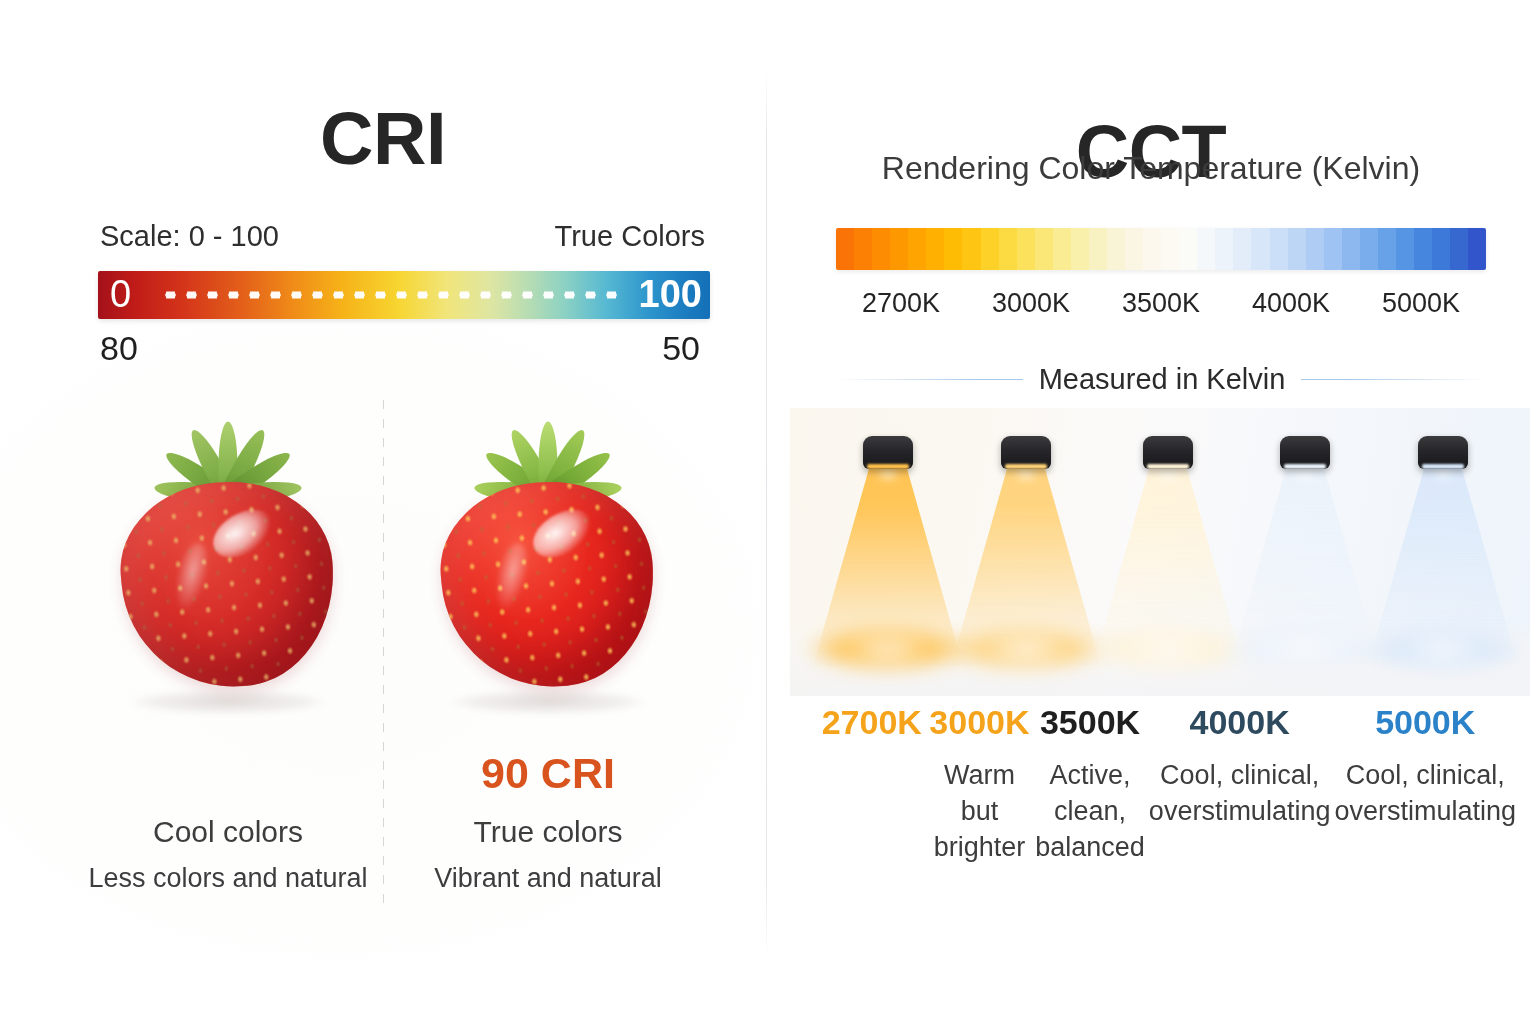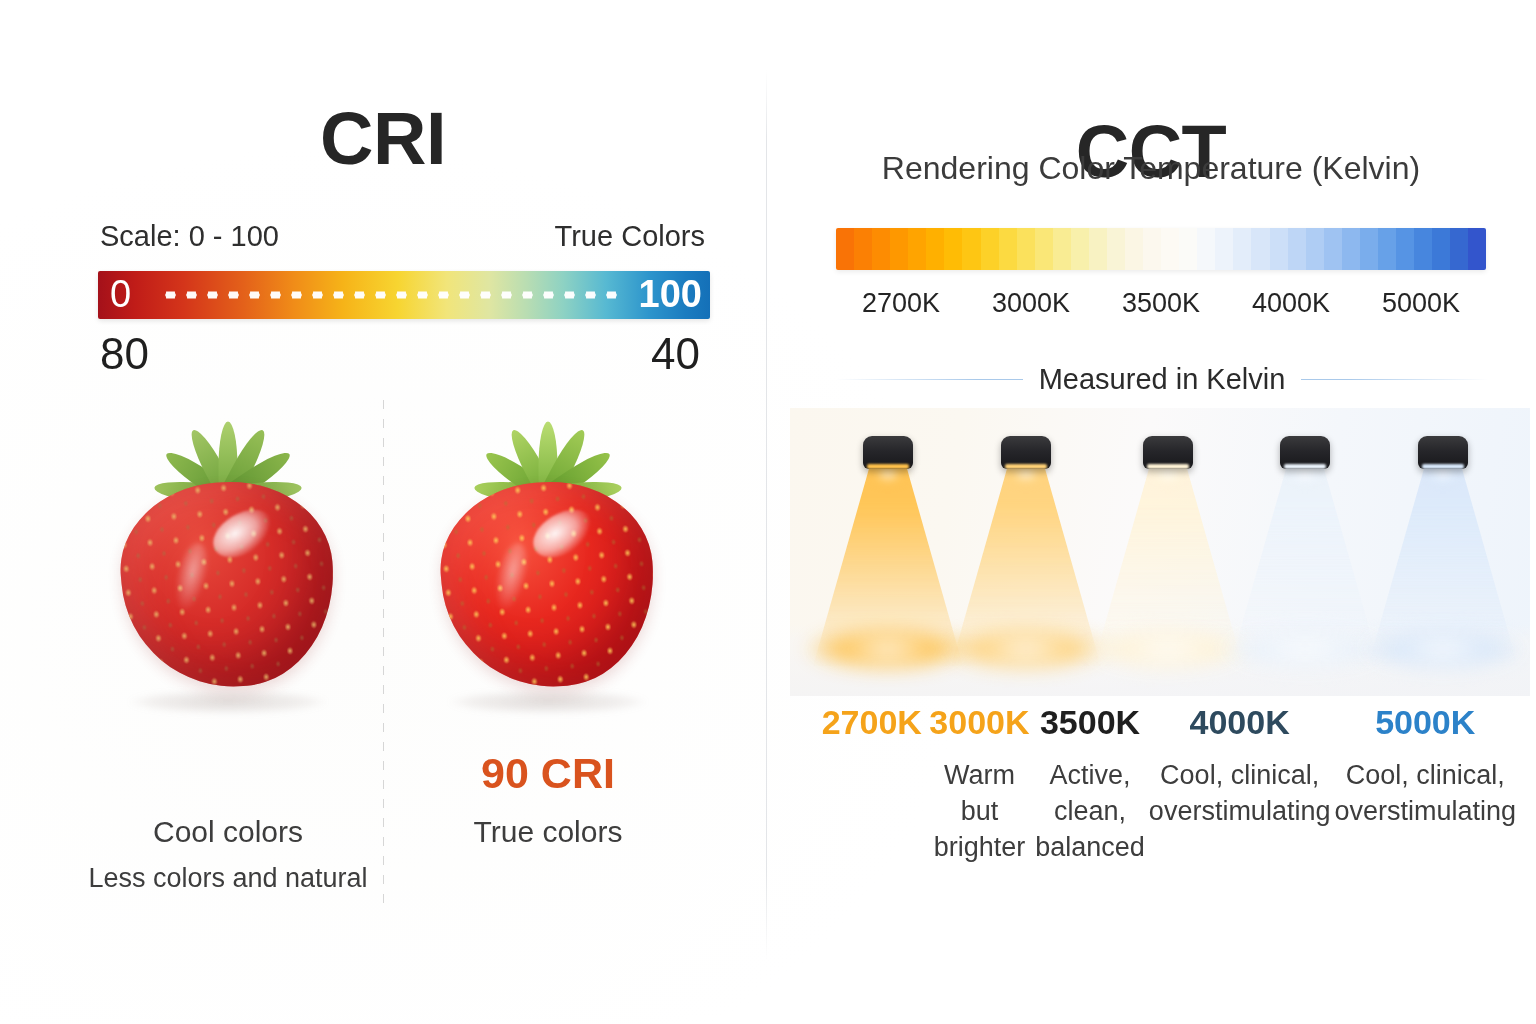--- a/index.html
+++ b/index.html
@@ -86,21 +86,21 @@
     height:7px;
     background-image:radial-gradient(circle, #ffffff 45%, rgba(255,255,255,0) 47%);
     background-size:21px 7px;background-repeat:repeat-x;
     opacity:0.97;
   }
 
   
   #cri-tick-row{
     position:absolute;left:100px;top:329px;width:600px;
     display:flex;justify-content:space-between;
-    font-size:44px;color:#1f1f1f;
+    font-size:34px;color:#1f1f1f;
   }
 
   
   #cri-inner-divider{
     position:absolute;left:383px;top:400px;width:1px;height:505px;
     background:repeating-linear-gradient(180deg,#cfcfcf 0px,#cfcfcf 9px,rgba(0,0,0,0) 9px,rgba(0,0,0,0) 19px);
     opacity:.85;
   }
 
   
@@ -259,21 +259,21 @@
     </div>
 
     <div id="cri-bar">
       <span id="cri-bar-dots"></span>
       <span id="cri-bar-start">0</span>
       <span id="cri-bar-end">100</span>
     </div>
 
     <div id="cri-tick-row">
       <span>80</span>
-      <span>40</span>
+      <span>50</span>
     </div>
 
     <div id="cri-inner-divider"></div>
 
     <div class="berry-col" id="berry-col-80">
       <div class="berry-stage">
         <div class="berry-shadow"></div>
         <div class="berry" id="berry-80">
           <div class="berry-leaves">
             <i class="leaf" style="transform:rotate(186deg);background:linear-gradient(90deg,#6fa33a,#9ec25c);"></i>
@@ -310,20 +310,21 @@
           </div>
           <div class="berry-body">
             <div class="berry-seeds"></div>
             <div class="berry-gloss"></div>
             <div class="berry-gloss2"></div>
           </div>
         </div>
       </div>
       <div class="berry-value">90 CRI</div>
       <div class="berry-line1">True colors</div>
+      <div class="berry-line2">Vibrant and natural</div>
     </div>
   </section>
 
   <div id="panel-divider"></div>
 
   <section class="panel" id="panel-cct">
     <h1 class="big-title" id="cct-title">CCT</h1>
     <div class="sub-title" id="cct-subtitle">Rendering Color Temperature (Kelvin)</div>
   </section>
 

